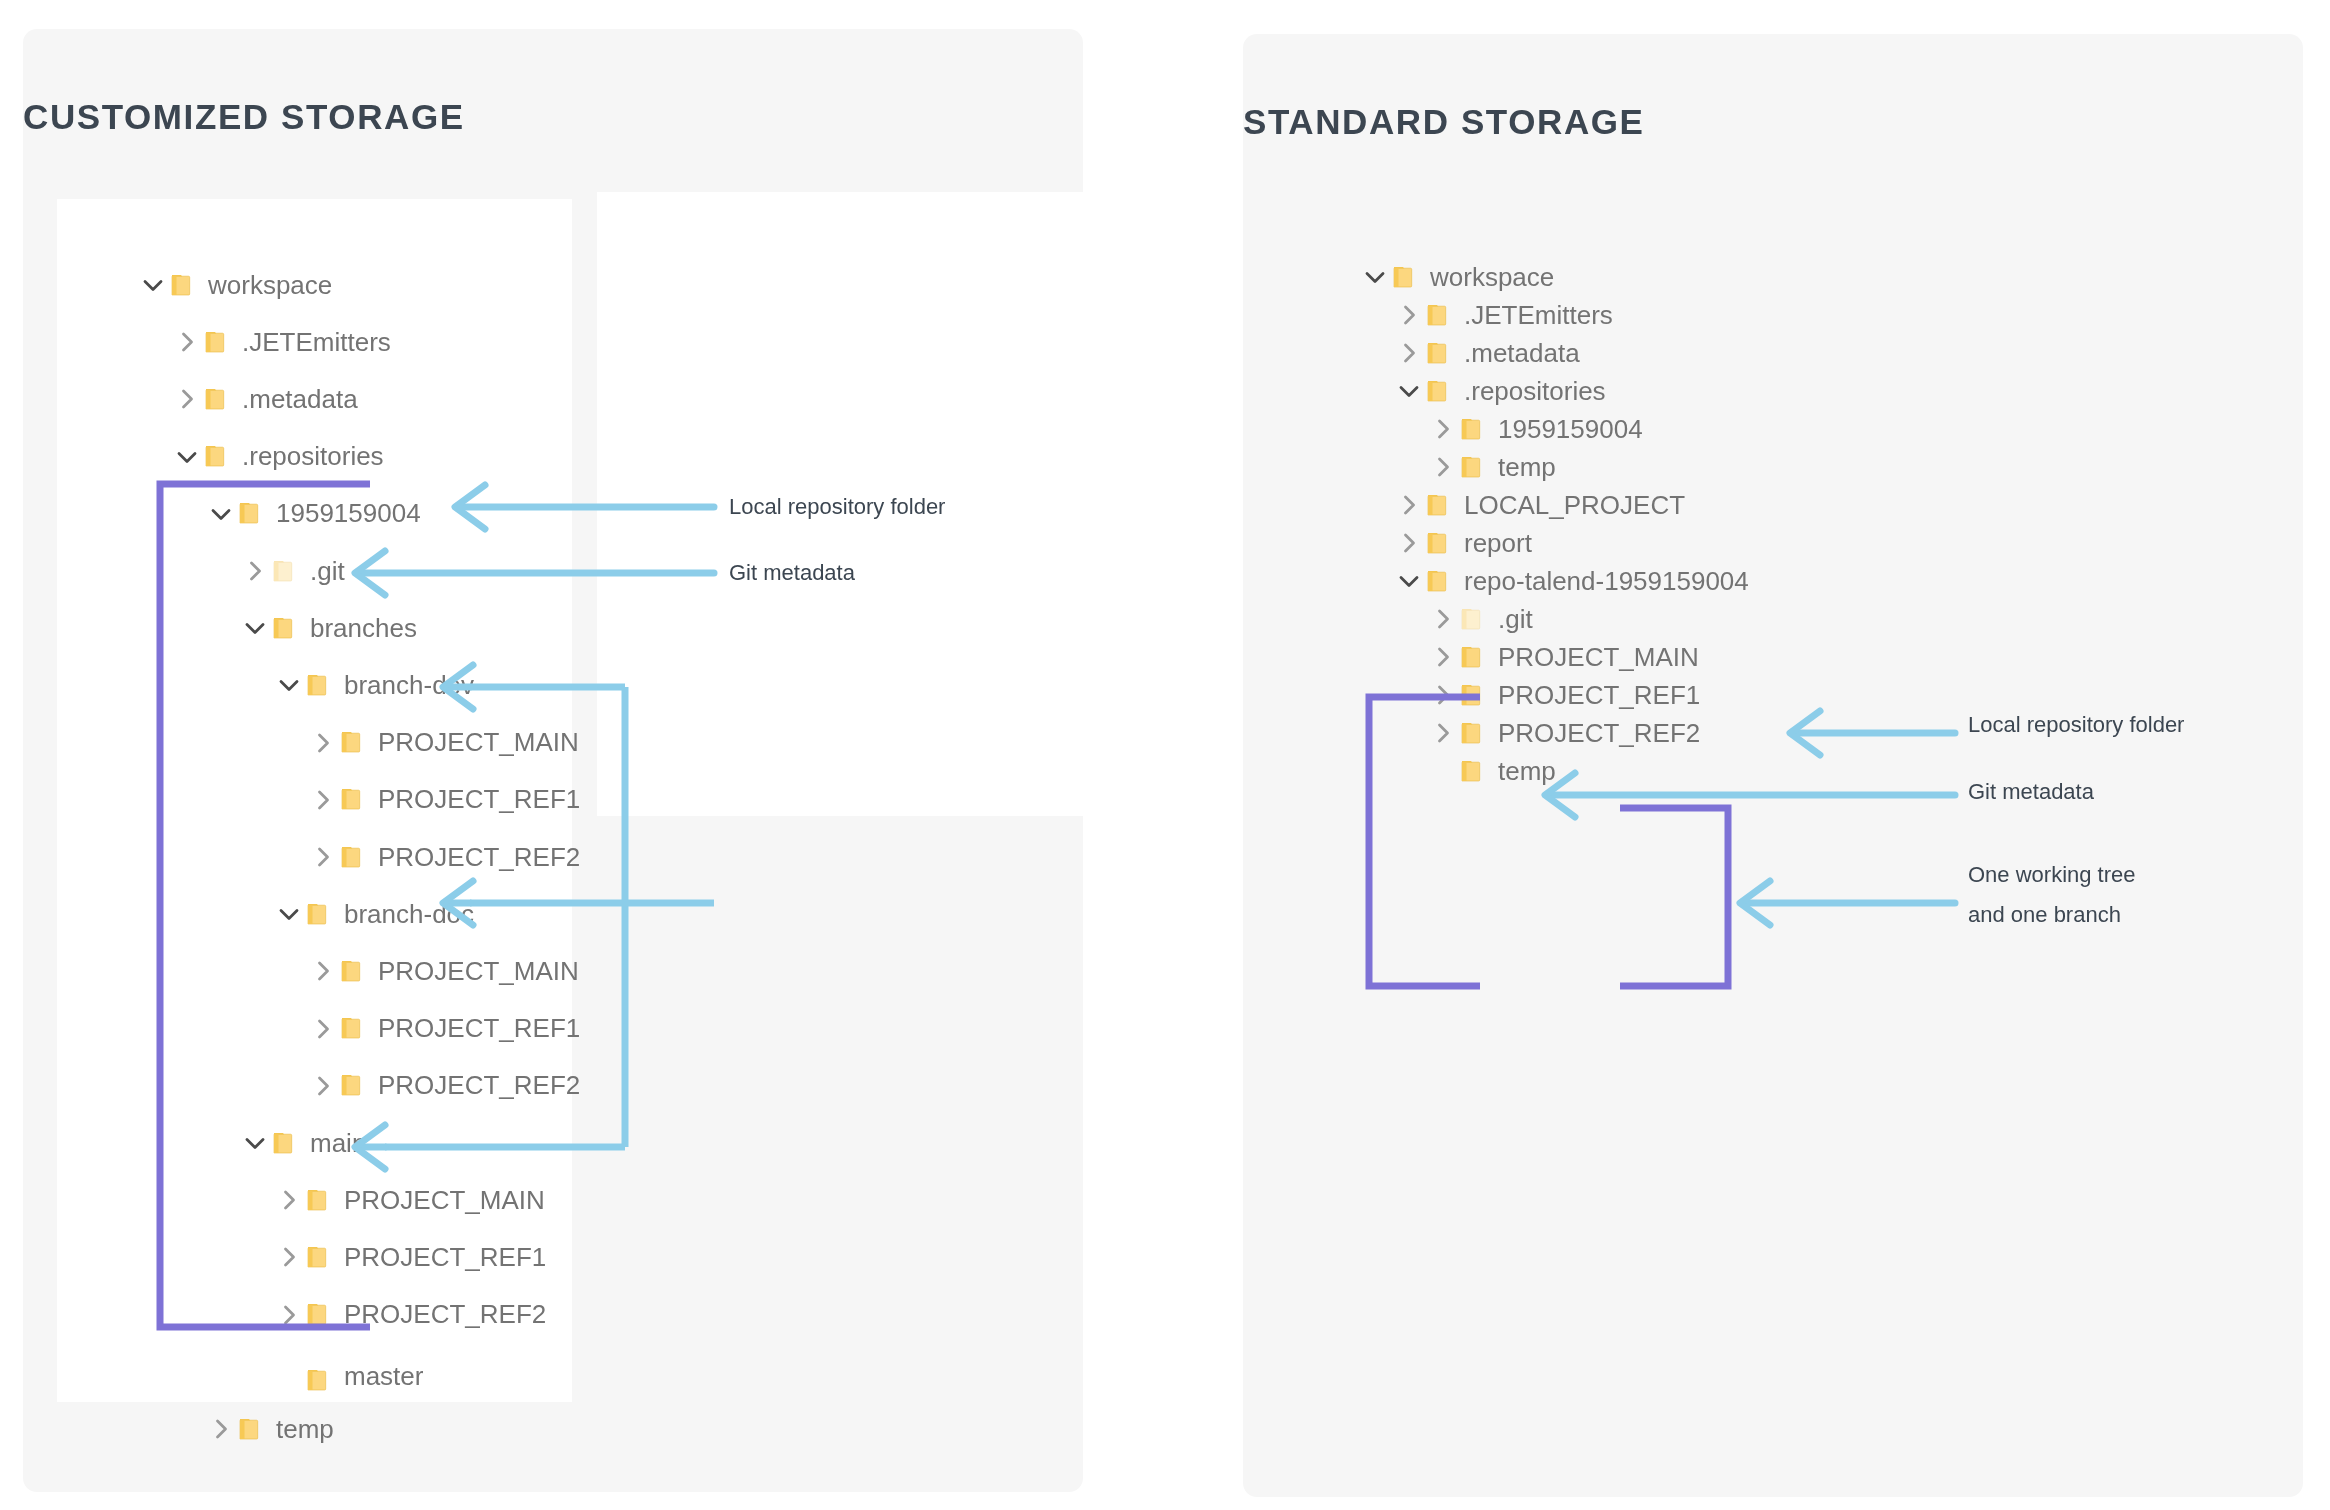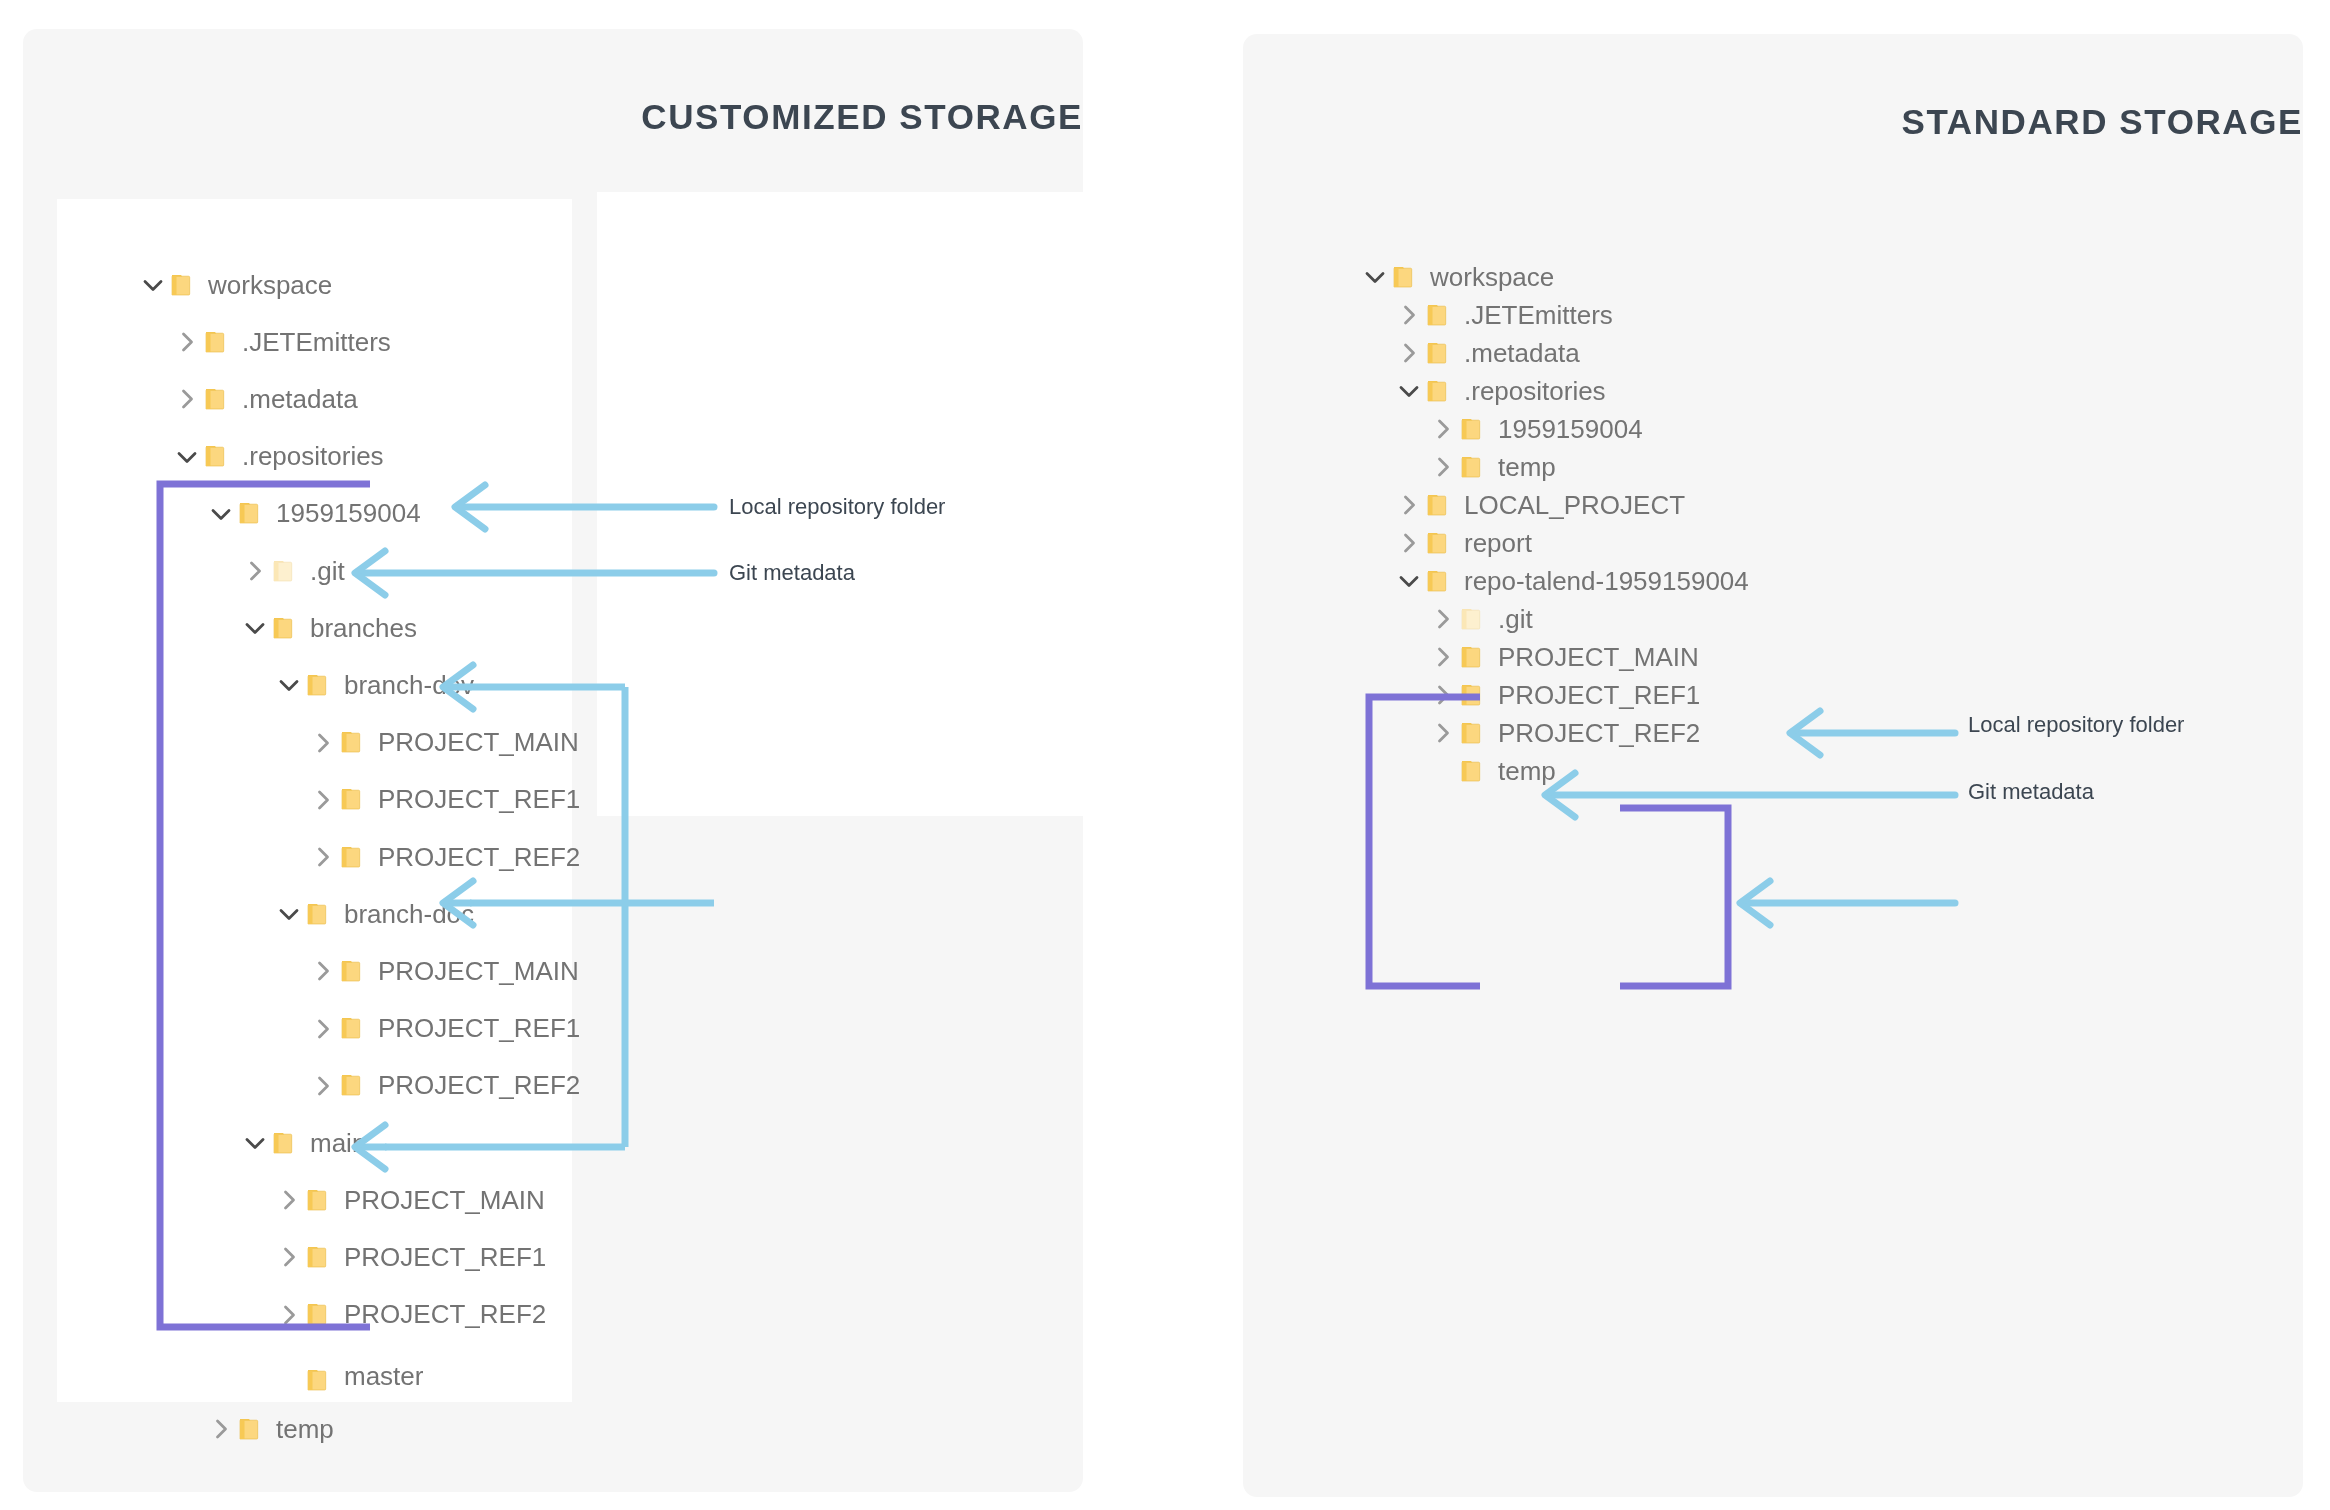--- a/index.html
+++ b/index.html
@@ -15,21 +15,21 @@
     position: absolute;
     background: #f6f6f6;
     border-radius: 14px;
   }
   #panel-left  { left: 23px;   top: 29px; width: 1060px; height: 1463px; }
   #panel-right { left: 1243px; top: 34px; width: 1060px; height: 1463px; }
 
   .panel-title {
     position: absolute;
     top: 68px; left: 0; width: 100%;
-    text-align: right;
+    text-align: left;
     font-size: 35px;
     font-weight: bold;
     letter-spacing: 1.6px;
     color: #3c4651;
   }
 
   .tree-card {
     position: absolute;
     background: #ffffff;
   }
@@ -617,20 +617,22 @@
         </span>
         <span class="label">temp</span>
       </div>
     </div>
 
   <div class="anno" style="left:729px; top:487px;">Local repository folder</div>
   <div class="anno" style="left:729px; top:553px;">Git metadata</div>
 
   <div class="anno" style="left:1968px; top:705px;">Local repository folder</div>
   <div class="anno" style="left:1968px; top:772px;">Git metadata</div>
+  <div class="anno" style="left:1968px; top:855px;">One working tree
+and one branch</div>
 
   <svg class="svg-layer" id="overlay" viewBox="0 0 2330 1510">
       <path d="M 370 484 H 160 V 1327 H 370" stroke="#7e72d6" stroke-width="7" fill="none" stroke-linecap="butt" stroke-linejoin="miter"></path>
       <g>
         <path d="M714 507 H459" stroke="#8ccde9" stroke-width="7" fill="none" stroke-linecap="round"></path>
         <path d="M485 485 L455 507 L485 529" stroke="#8ccde9" stroke-width="7" fill="none" stroke-linecap="round" stroke-linejoin="round"></path>
       </g>
       <g>
         <path d="M714 573 H359" stroke="#8ccde9" stroke-width="7" fill="none" stroke-linecap="round"></path>
         <path d="M385 551 L355 573 L385 595" stroke="#8ccde9" stroke-width="7" fill="none" stroke-linecap="round" stroke-linejoin="round"></path>

